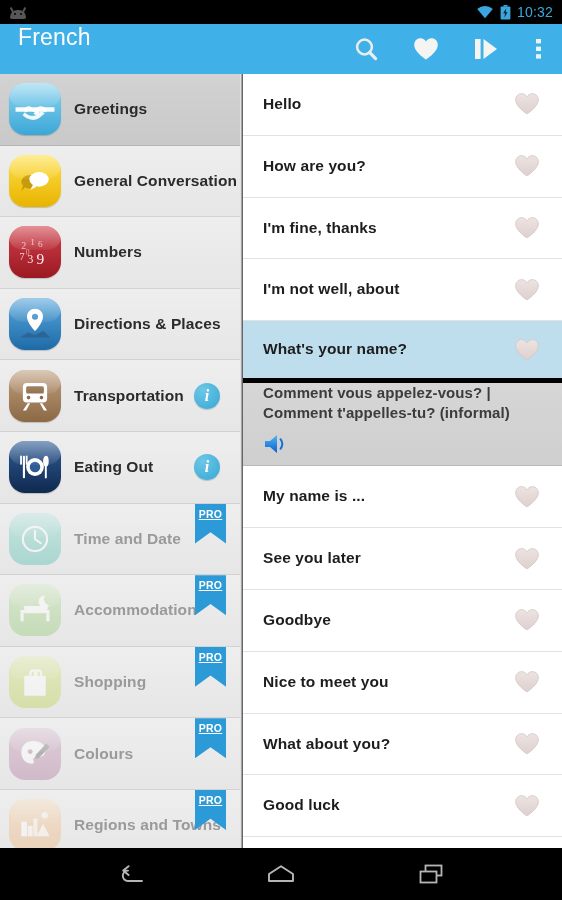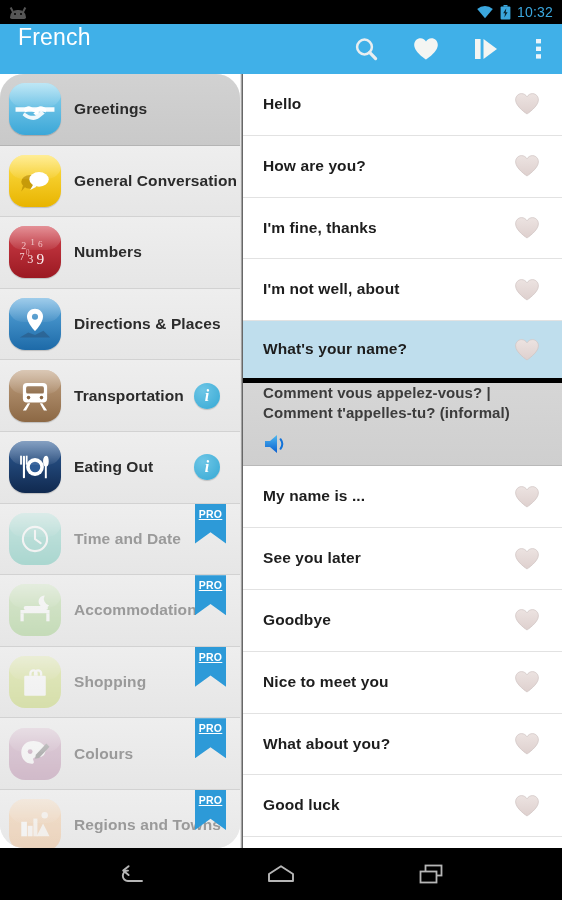--- a/index.html
+++ b/index.html
@@ -57,21 +57,21 @@
   }
   .vdiv{
     width:3px; height:774px;
     background:linear-gradient(to right,#f2f2f2 0%,#cfcfcf 40%,#4a4a4a 70%,#8d8d8d 100%);
     flex:0 0 3px;
   }
 
   
   .sidebar{
     width:240px; flex:0 0 240px; height:774px;
-    background:#e8e8e8; overflow:hidden; position:relative;border-radius:24px;
+    background:#e8e8e8; overflow:hidden; position:relative;
   }
   .cat{
     position:relative; height:71.6px; display:flex; align-items:center;
     border-bottom:1px solid #d2d2d2;
     background:linear-gradient(to bottom,#eeeeee 0%,#e6e6e6 100%);
     cursor:pointer; overflow:hidden;
   }
   .cat.selected{
     background:linear-gradient(to bottom,#d2d2d2 0%,#c9c9c9 100%);
     border-bottom:1px solid #b4b4b4;

